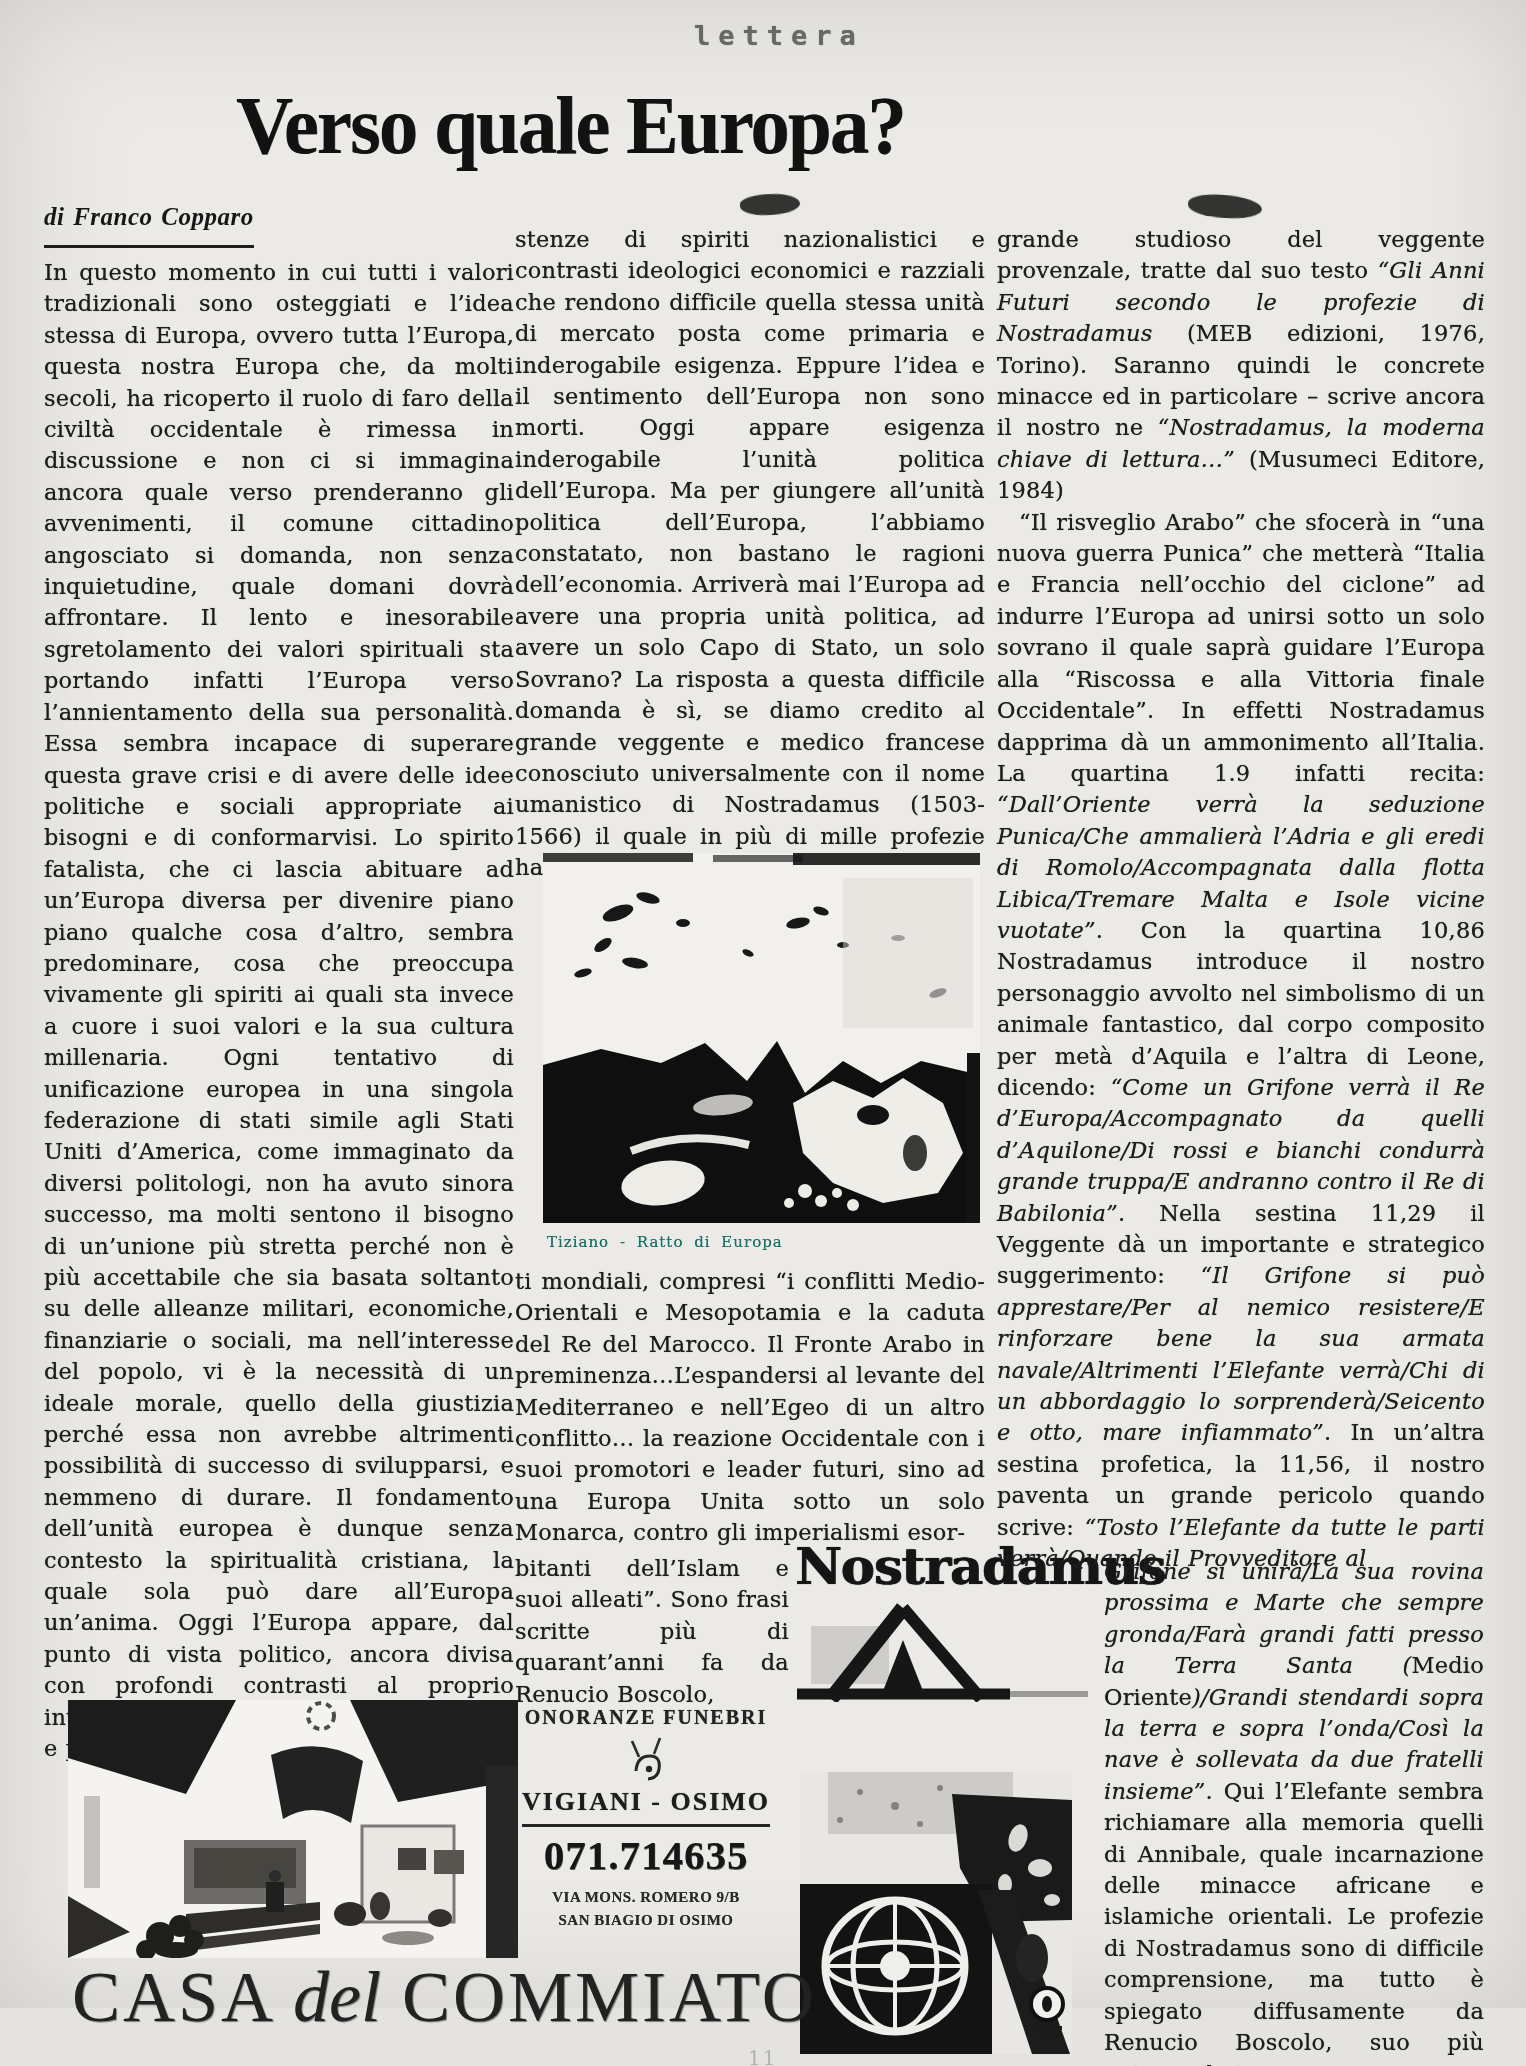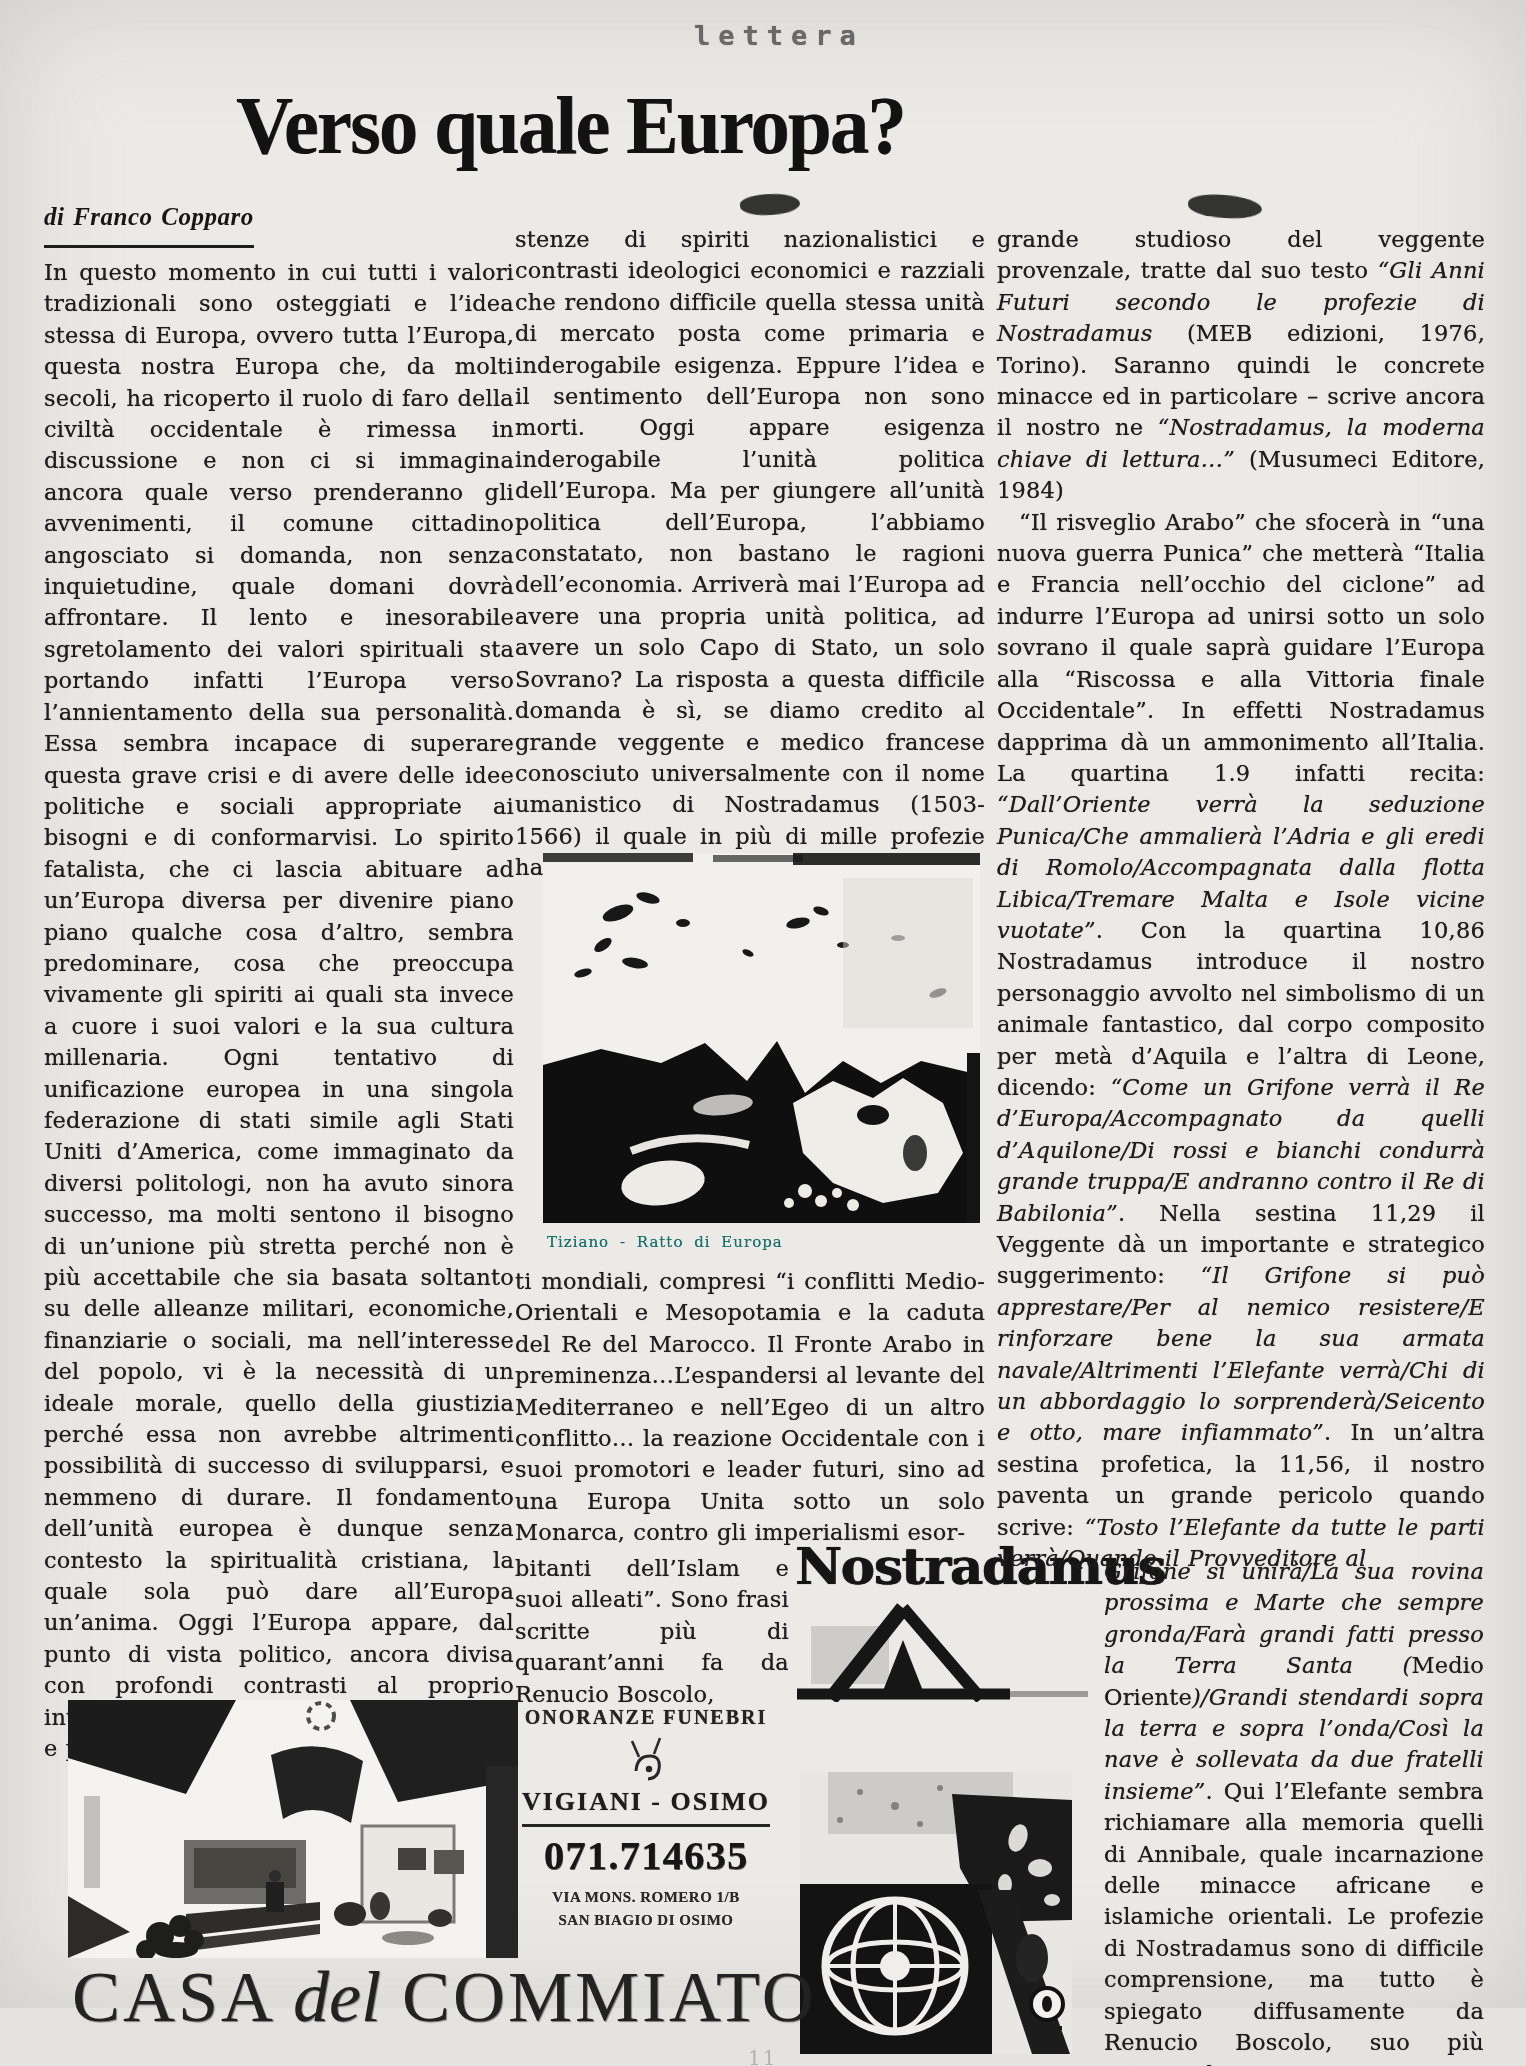--- a/index.html
+++ b/index.html
@@ -166,21 +166,21 @@
     <svg width="58" height="50" viewBox="0 0 58 50" style="margin:4px auto 0;display:block;">
       <path d="M15,8 L22,24" stroke="#2b2b2b" stroke-width="2.6" fill="none"></path>
       <path d="M43,5 L37,21" stroke="#2b2b2b" stroke-width="2.6" fill="none"></path>
       <path d="M19,38 q1,-15 14,-15 q11,0 9,13 q-1,9 -11,10" stroke="#262626" stroke-width="3" fill="none"></path>
       <circle cx="32" cy="36" r="3.2" fill="#262626"></circle>
     </svg>
     <div class="ad-name" style="margin-top:4px;">VIGIANI - OSIMO</div>
     <hr class="ad-rule">
     <div class="ad-phone">071.714635</div>
     <div class="ad-addr">
-      <div>VIA MONS. ROMERO 1/B</div>
+      <div>VIA MONS. ROMERO 9/B</div>
       <div>SAN BIAGIO DI OSIMO</div>
     </div>
   </div>
 
   <figure class="abs" style="left:800px;top:1772px;width:272px;height:282px;">
     <svg width="272" height="282" viewBox="0 0 272 282">
       <rect x="0" y="0" width="272" height="282" fill="#e8e7e4"></rect>
       <rect x="28" y="0" width="185" height="62" fill="#b6b4ae" opacity=".55"></rect>
       <g fill="#55534e" opacity=".6">
         <circle cx="60" cy="20" r="3"></circle>

